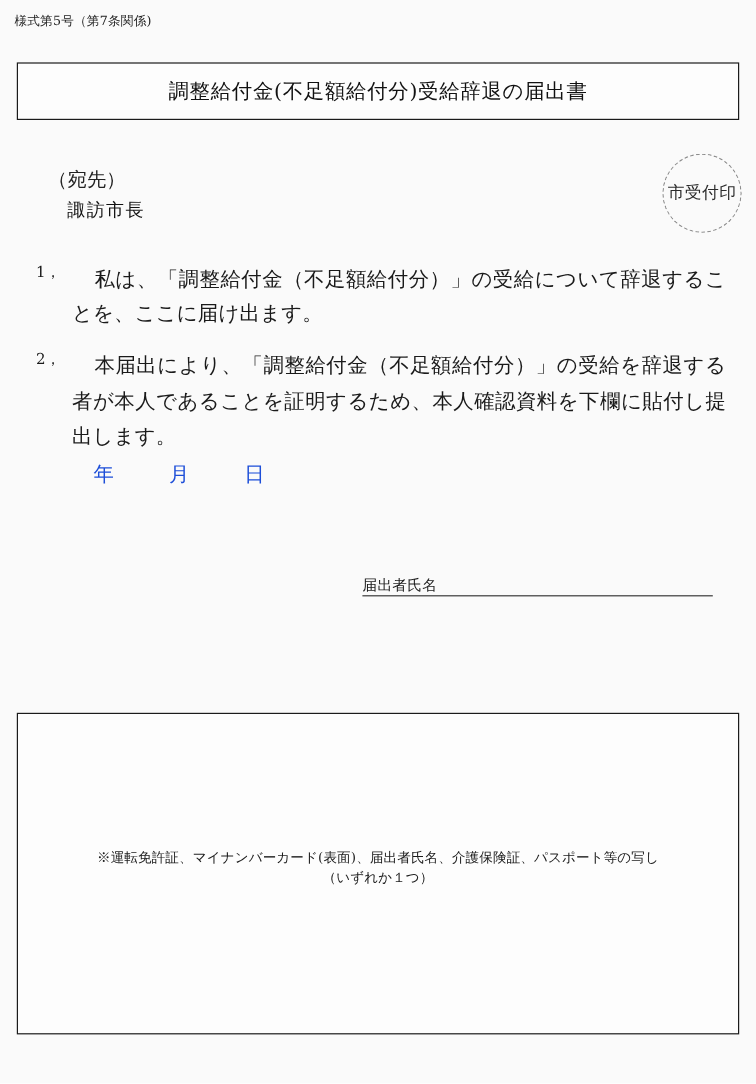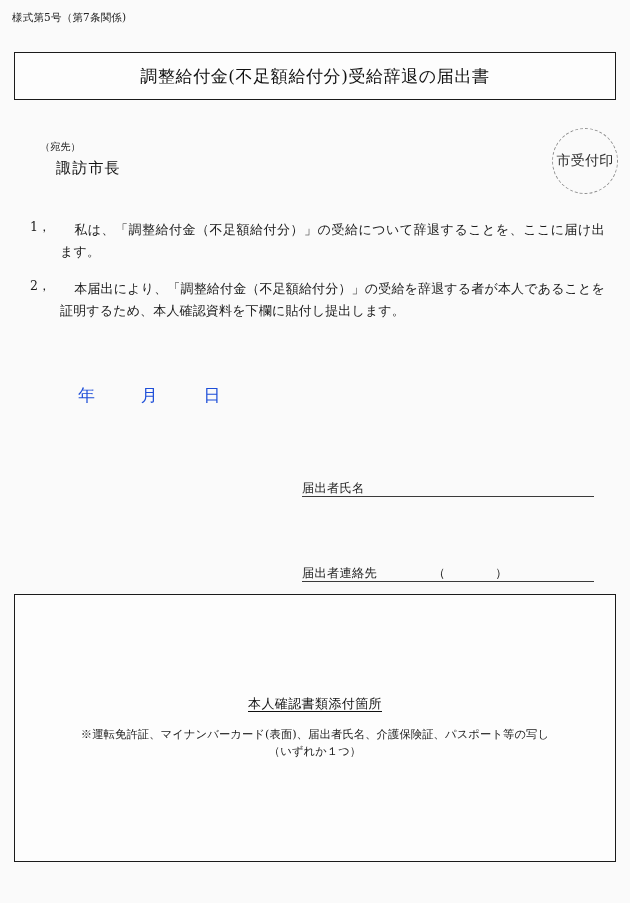--- a/index.html
+++ b/index.html
@@ -52,21 +52,21 @@
     color: #111;
   }
 
   
   .addressee-block {
     position: absolute;
     left: 40px;
     top: 140px;
   }
   .addressee-label {
-    font-size: 10px;
+    font-size: 16px;
     letter-spacing: 0.2px;
     color: #222;
   }
   .addressee-name {
     font-size: 15px;
     letter-spacing: 1.2px;
     margin-top: 5px;
     margin-left: 16px;
     color: #111;
   }
@@ -108,21 +108,21 @@
   .statement-num {
     flex: 0 0 auto;
     font-size: 12.5px;
     width: 30px;
     letter-spacing: 0px;
     color: #1a1a1a;
     padding-top: 0px;
   }
   .statement-body {
     flex: 1 1 auto;
-    font-size: 13px;
+    font-size: 17px;
     line-height: 1.72;
     letter-spacing: 0.15px;
     text-align: justify;
     text-indent: 1.1em;
     color: #1a1a1a;
   }
 
   
   .date-line {
     position: absolute;
@@ -243,26 +243,21 @@
     <span>月</span>
     <span class="gap"></span>
     <span>日</span>
   </div>
 
 
   <div class="sig-field" id="sig-name">
     <span class="sig-label">届出者氏名</span>
   </div>
 
-  <div class="sig-field" id="sig-contact">
-    <span class="sig-label">届出者連絡先</span>
-    <span class="sig-paren">（　　　　）</span>
-  </div>
 
   <div class="attach-box">
     <div class="attach-inner">
-      <div class="attach-heading">本人確認書類添付箇所</div>
       <div class="attach-note">※運転免許証、マイナンバーカード(表面)、届出者氏名、介護保険証、パスポート等の写し</div>
       <div class="attach-note-2">（いずれか１つ）</div>
     </div>
   </div>
 
 </div>
 
 </body></html>

